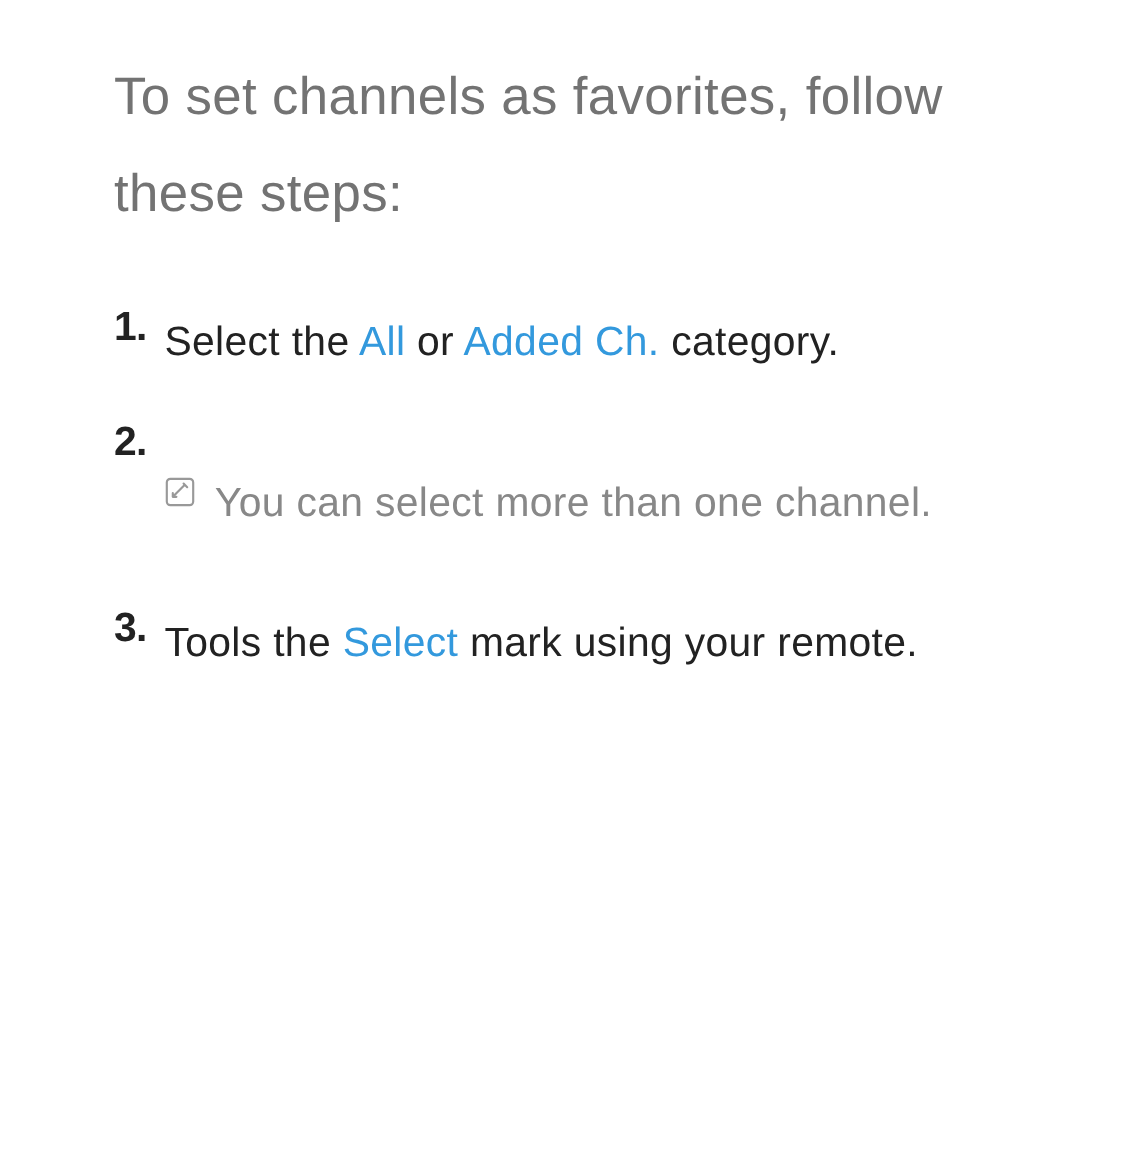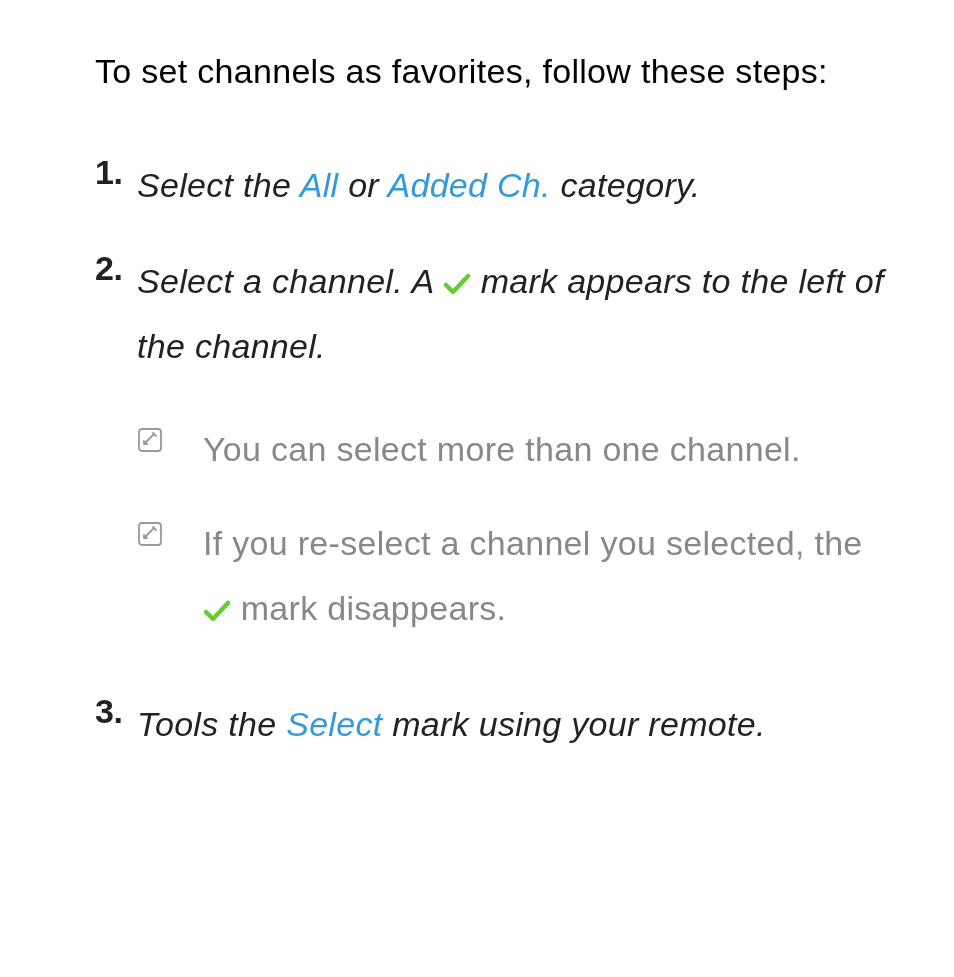--- a/index.html
+++ b/index.html
@@ -8,22 +8,22 @@
       box-sizing: border-box;
     }
     body {
       width: 954px;
       height: 977px;
       background: #ffffff;
       font-family: Arial, Helvetica, sans-serif;
       padding: 40px 55px 40px 95px;
     }
     .heading {
-      color: #000000;
-      font-size: 34px;
+      color: #737373;
+      font-size: 44px;
       line-height: 1.85;
       margin-bottom: 50px;
       letter-spacing: 0.3px;
     }
     .step {
       display: flex;
       margin-bottom: 32px;
     }
     .step-num {
       font-size: 34px;
@@ -34,21 +34,20 @@
       letter-spacing: -0.5px;
     }
     .step-body {
       flex: 1;
     }
     .step-text {
       font-size: 34px;
       color: #222;
       line-height: 1.9;
       letter-spacing: 0.3px;
-      font-style: italic;
     }
     .highlight {
       color: #3399dd;
     }
     .check-icon {
       display: inline-block;
       vertical-align: baseline;
       width: 28px;
       height: 22px;
       position: relative;
@@ -67,21 +66,20 @@
       width: 42px;
       position: relative;
       top: 10px;
     }
     .note-text {
       font-size: 34px;
       color: #888888;
       line-height: 1.9;
       flex: 1;
       letter-spacing: 0.3px;
-      margin-left: 24px;
     }
     svg.check path {
       stroke: #66cc33;
       stroke-width: 4.5;
       fill: none;
       stroke-linecap: round;
       stroke-linejoin: round;
     }
     svg.pencilbox {
       width: 26px;
@@ -110,46 +108,28 @@
   <div class="step-body">
     <div class="step-text">
       <span>Select the </span><span class="highlight">All</span><span> or </span><span class="highlight">Added Ch.</span><span> category.</span>
     </div>
   </div>
 </div>
 
 <div class="step">
   <div class="step-num">2.</div>
   <div class="step-body">
-    <div class="step-text">
-      <span>Select a channel. A </span><span class="check-icon"><svg class="check" viewBox="0 0 28 22">
-            <path d="M3 12 L10 19 L25 3"></path>
-          </svg></span><span> mark appears to the left of the channel.</span>
-    </div>
     <div class="note">
       <div class="note-icon">
         <svg class="pencilbox" viewBox="0 0 26 26">
             <rect x="2" y="2" width="22" height="22"></rect>
             <path d="M7 17 L17 7 M7 17 L7 14 M7 17 L10 17 M16 6 L19 9"></path>
           </svg>
       </div>
       <div class="note-text">You can select more than one channel.</div>
-    </div>
-    <div class="note">
-      <div class="note-icon">
-        <svg class="pencilbox" viewBox="0 0 26 26">
-            <rect x="2" y="2" width="22" height="22"></rect>
-            <path d="M7 17 L17 7 M7 17 L7 14 M7 17 L10 17 M16 6 L19 9"></path>
-          </svg>
-      </div>
-      <div class="note-text">
-        <span>If you re-select a channel you selected, the </span><span class="check-icon"><svg class="check" viewBox="0 0 28 22">
-              <path d="M3 12 L10 19 L25 3"></path>
-            </svg></span><span> mark disappears.</span>
-      </div>
     </div>
   </div>
 </div>
 
 <div class="step" style="margin-top:46px;">
   <div class="step-num">3.</div>
   <div class="step-body">
     <div class="step-text">
       <span>Tools the </span><span class="highlight">Select</span><span> mark using your remote.</span>
     </div>

